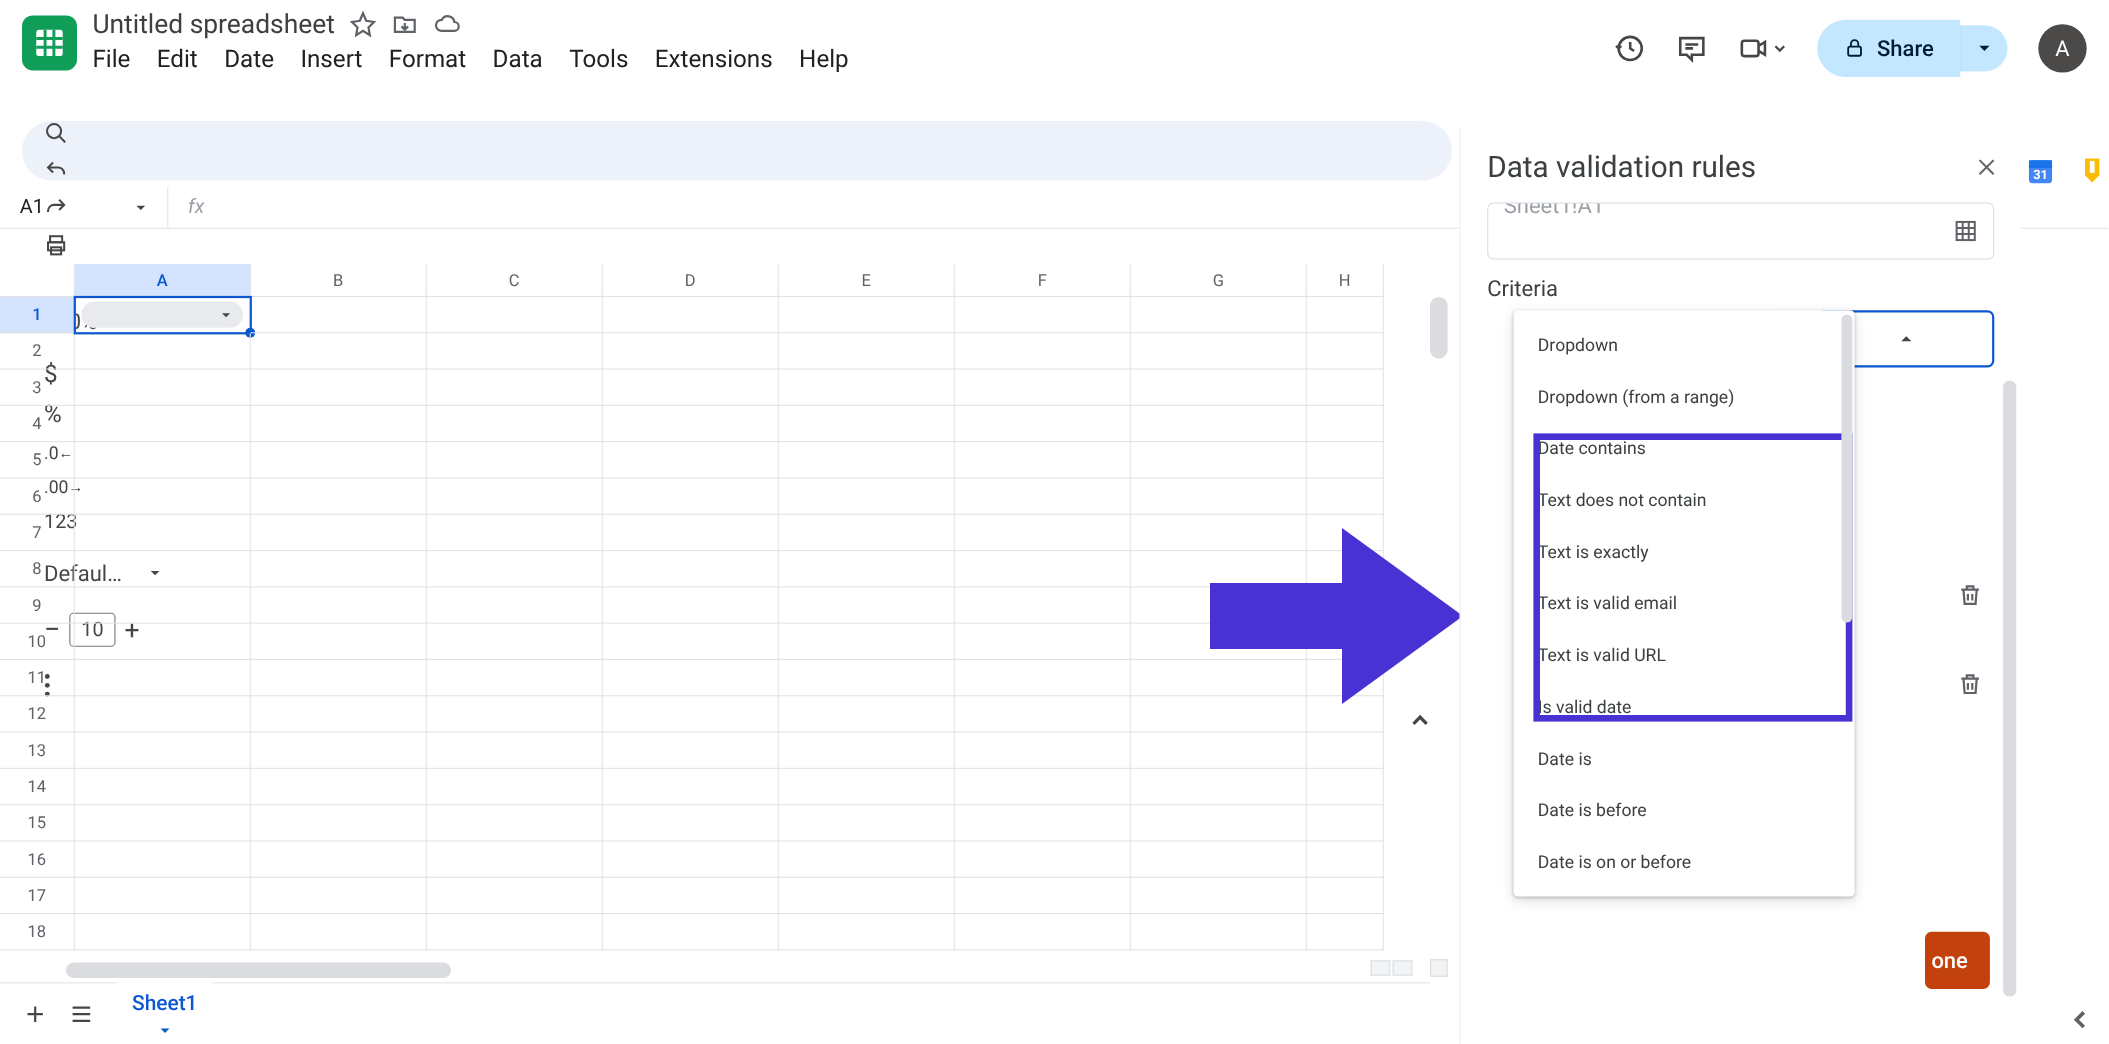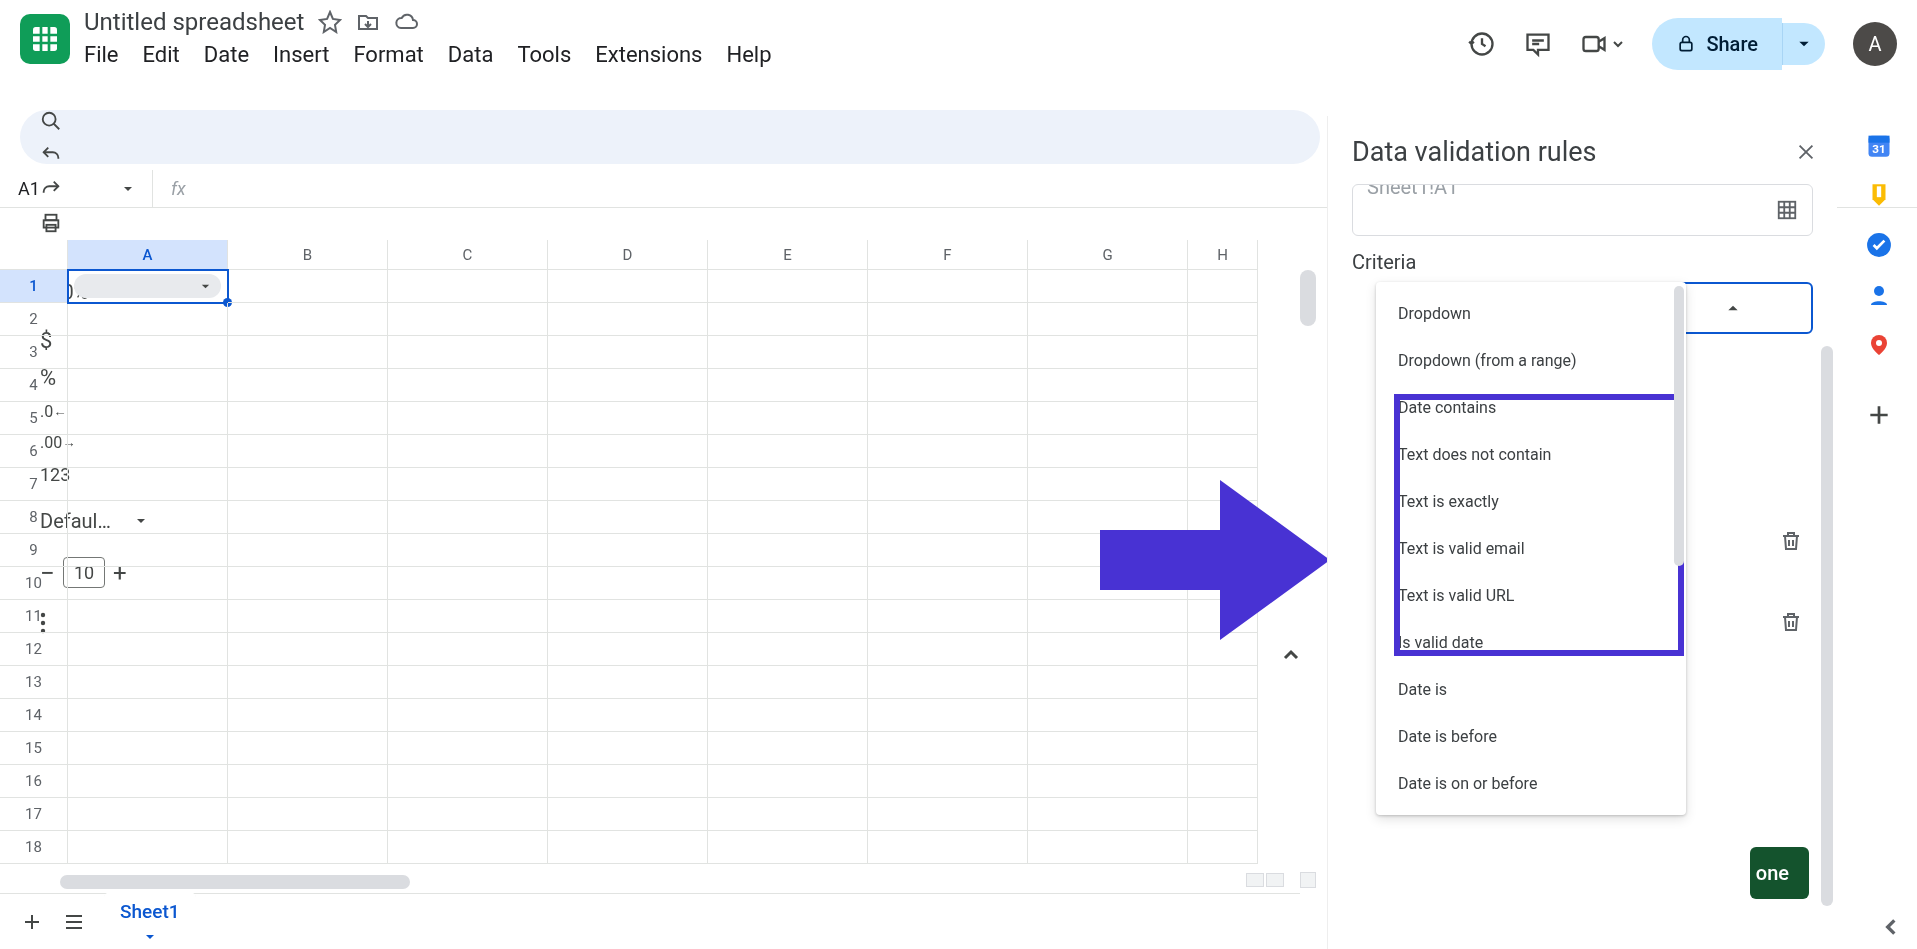--- a/index.html
+++ b/index.html
@@ -63,24 +63,24 @@
 .criteria-lbl { font-size:20px; padding-left:24px; color:#3c4043; margin-bottom:8px; }
 .dropdown-open { position:relative; margin:0 24px; }
 .criteria-sel { border:2px solid #0b57d0; border-radius:6px; height:52px; margin-left:300px; display:flex; align-items:center; justify-content:center; color:#444746; }
 .listbox { position:absolute; left:24px; top:0; width:310px; background:#fff; box-shadow:0 1px 3px rgba(0,0,0,.2),0 4px 12px rgba(0,0,0,.12); border-radius:4px; padding:8px 0; z-index:10; }
 .listbox .item { padding:14px 22px; font-size:16px; color:#3c4043; cursor:pointer; position:relative; }
 .listbox .highlight-box { position:absolute; left:18px; top:112px; width:290px; height:262px; border:6px solid #4832d3; pointer-events:none; }
 .listbox-scroll { position:absolute; right:2px; top:4px; width:10px; height:280px; background:#dadce0; border-radius:5px; }
 .delete-row { position:absolute; right:34px; display:flex; align-items:center; color:#5f6368; }
 .del1 { top:413px; } .del2 { top:494px; }
 .panel-scroll { position:absolute; right:4px; top:230px; width:12px; height:560px; background:#dadce0; border-radius:6px; }
-.done-btn { position:absolute; right:28px; bottom:50px; background:#14532d; color:#fff; border-radius:6px; padding:14px 20px 14px 6px; font-size:20px; font-weight:500; }
-
-
-.rail { position:absolute; right:0; top:130px; width:76px; display:flex; flex-direction:column; align-items:center; gap:20px; }
+.done-btn { position:absolute; right:28px; bottom:50px; background:#c2410c; color:#fff; border-radius:6px; padding:14px 20px 14px 6px; font-size:20px; font-weight:500; }
+
+
+.rail { position:absolute; right:0; top:130px; width:76px; display:flex; flex-direction:row; align-items:center; gap:20px; }
 .rail .ico { width:30px; height:30px; display:flex; align-items:center; justify-content:center; }
 .rail-expand { position:absolute; right:16px; bottom:12px; color:#5f6368; }
 
 
 .sheet-tabs { position:absolute; left:0; bottom:0; height:56px; width:1300px; display:flex; align-items:center; padding-left:20px; gap:18px; border-top:1px solid #e1e3e1; }
 .sheet-tab { display:flex; align-items:center; gap:8px; color:#0b57d0; font-size:19px; font-weight:500; background:#fff; padding:8px 16px; border-radius:6px 6px 0 0; box-shadow:0 -1px 0 #e1e3e1 inset;flex-direction:column; }
 .tab-ico { color:#444746; }
 .hscroll { position:absolute; left:60px; bottom:60px; width:350px; height:14px; background:#dadce0; border-radius:7px; }
 .harrows { position:absolute; left:1246px; bottom:62px; display:flex; gap:2px; }
 .harrows div { width:18px; height:14px; background:#f1f3f4; border:1px solid #dadce0; }

